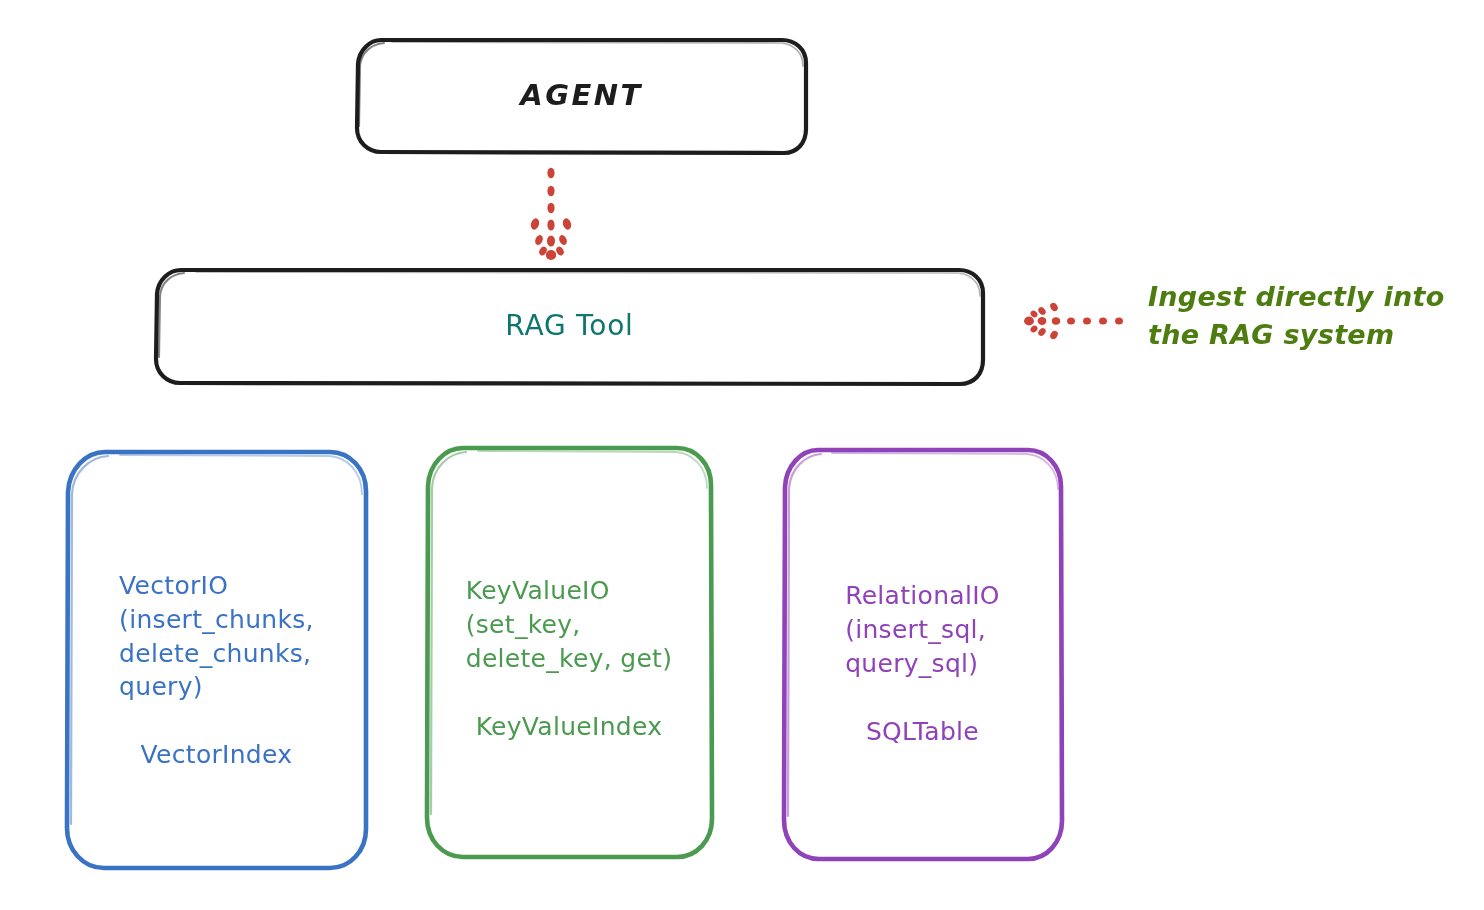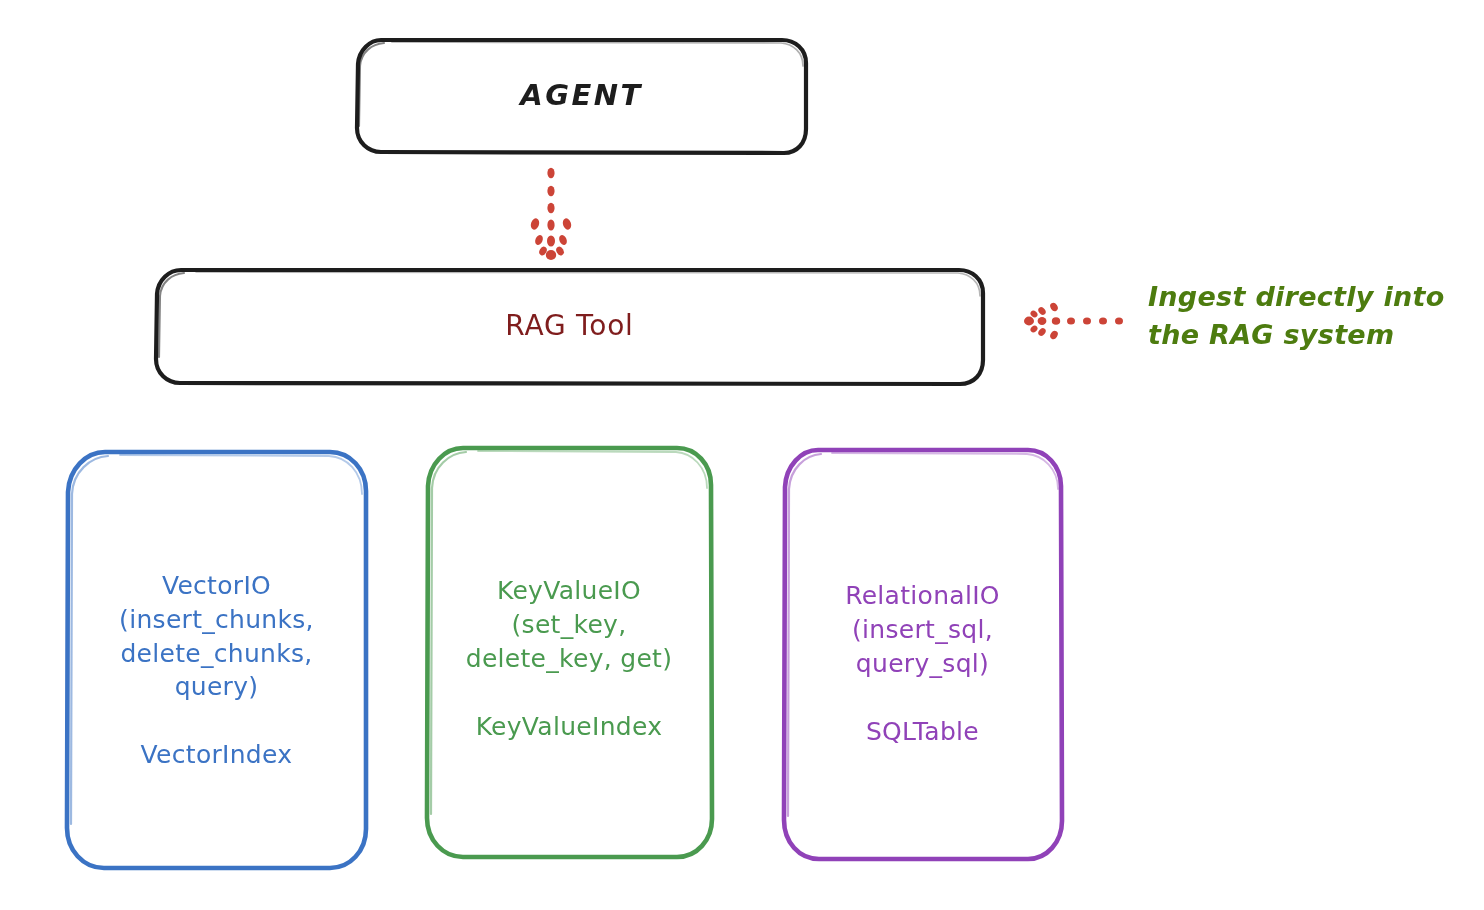--- a/index.html
+++ b/index.html
@@ -28,21 +28,20 @@
   }
 
   
   .node {
     position: absolute;
     box-sizing: border-box;
     display: flex;
     flex-direction: column;
     align-items: center;
     justify-content: center;
-    text-align: center;
     background: transparent;
   }
 
   .node-label {
     white-space: pre-line;
     line-height: 1.30;
   }
 
   
   #agent-node {
@@ -65,21 +64,21 @@
     left: 155px;
     top: 268px;
     width: 829px;
     height: 117px;
   }
   #ragtool-node .node-label {
     font-family: "DejaVu Sans", sans-serif;
     font-size: 28px;
     font-weight: 500;
     letter-spacing: 0.8px;
-    color: #7f1d1d;
+    color: #0f766e;
   }
 
   
   #vector-node {
     left: 66px;
     top: 450px;
     width: 301px;
     height: 420px;
   }
   #keyvalue-node {

